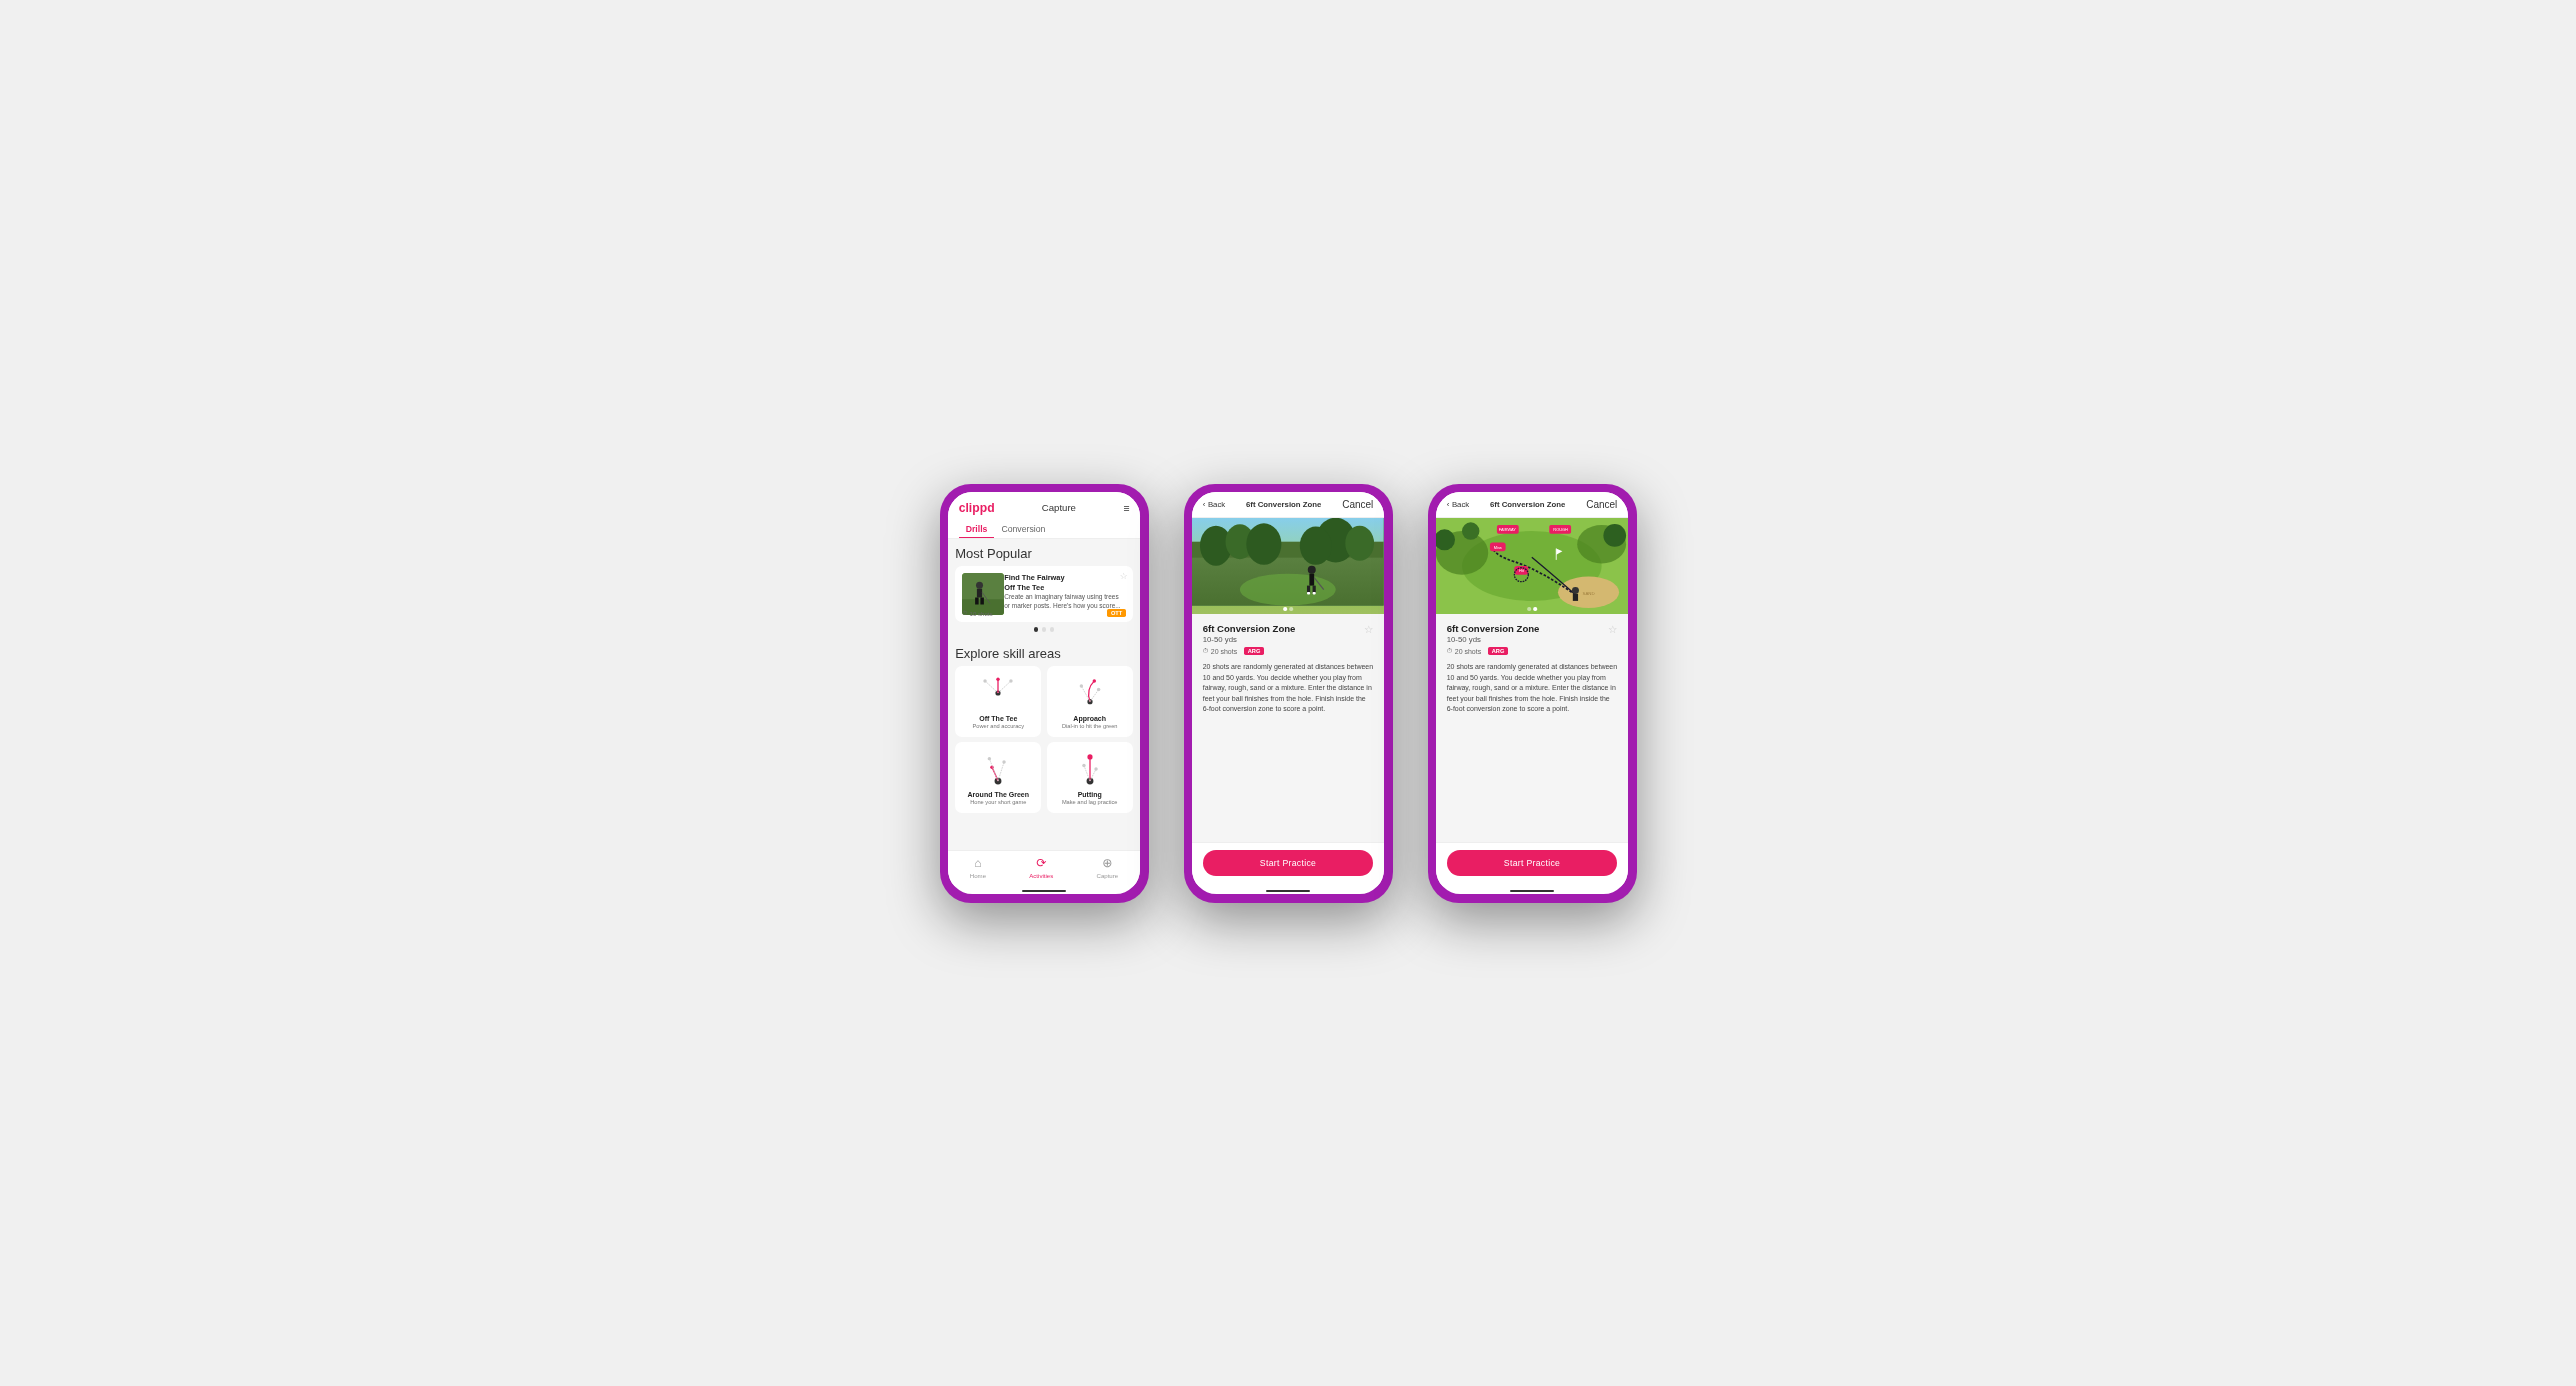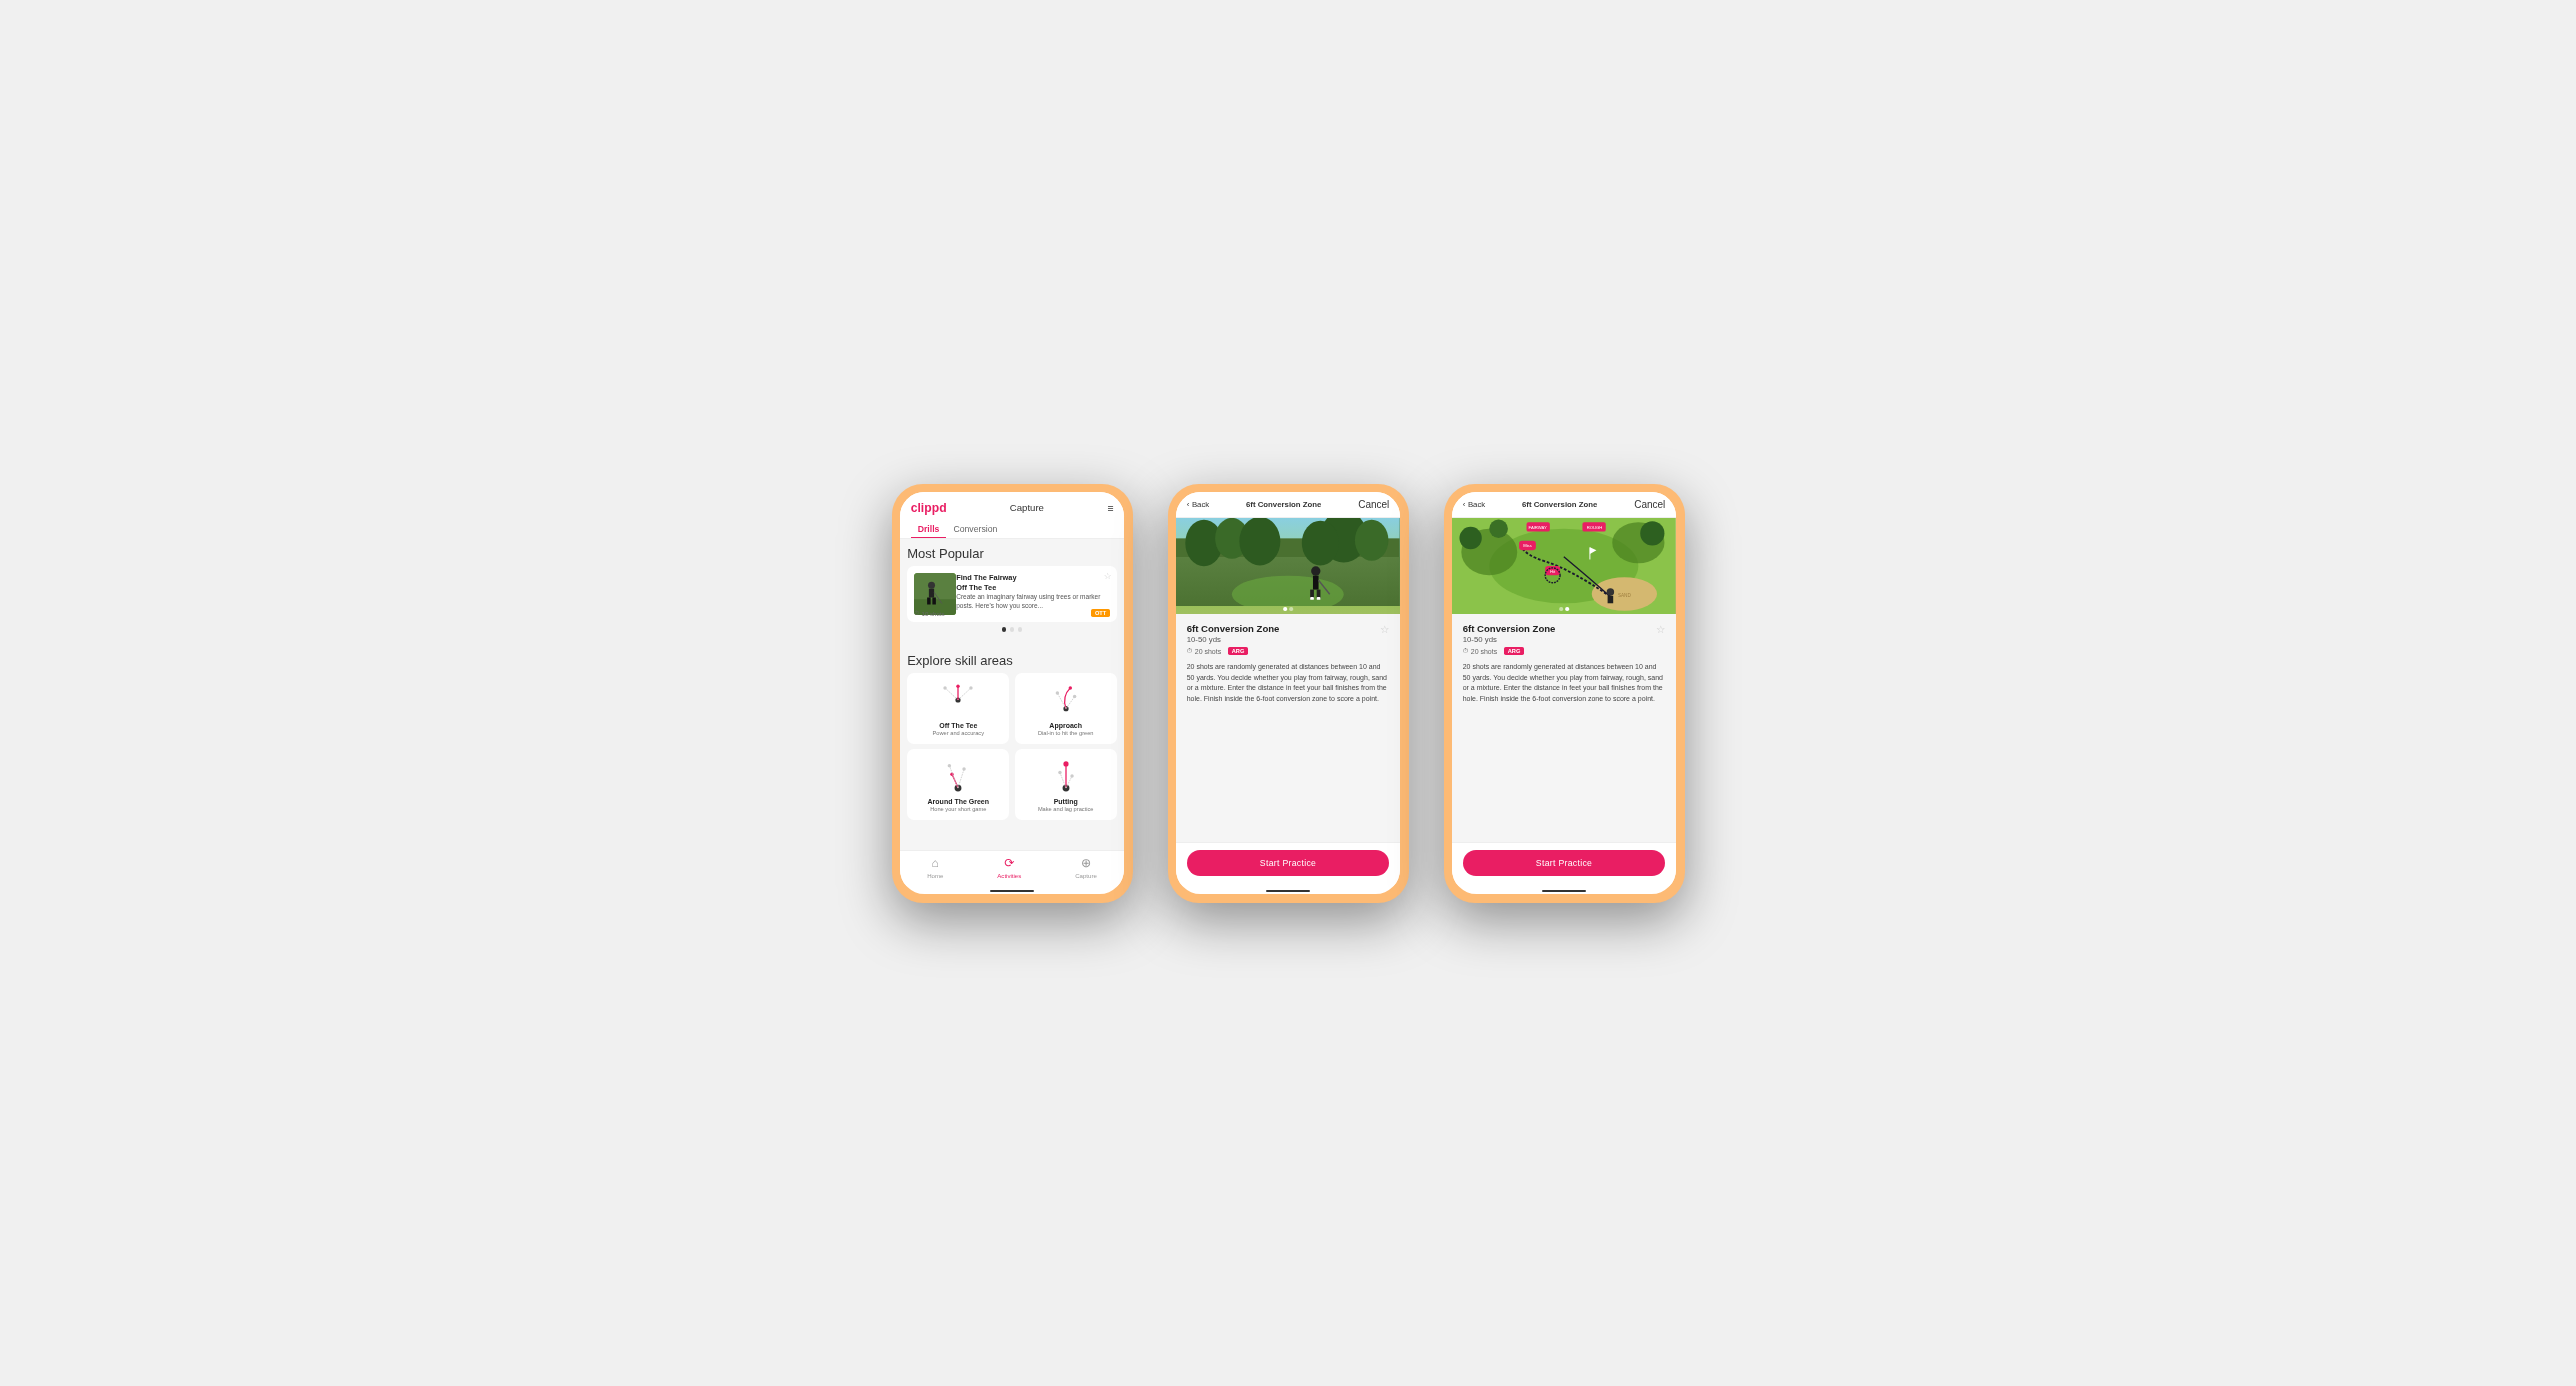--- a/index.html
+++ b/index.html
@@ -12,23 +12,23 @@
       font-family: -apple-system, BlinkMacSystemFont, 'Segoe UI', sans-serif;
       padding: 35px 17.4px;
     }
     .phones-container {
       display: flex;
       gap: 35px;
       align-items: center;
     }
     
     .phone {
-      width: 241px;
+      width: 209px;
       height: 419px;
-      background: #fdba74;
+      background: #a21caf;
       border-radius: 31px;
       padding: 8.7px;
       box-shadow: 0 17.4px 52px rgba(0,0,0,0.4);
       position: relative;
     }
     .phone-screen {
       width: 100%;
       height: 100%;
       background: #fff;
       border-radius: 24.4px;
@@ -441,21 +441,21 @@
             <span class="tag-ott">OTT</span>
           </div>
         </div>
 
         <div class="dots-row">
           <div class="dot active"></div>
           <div class="dot"></div>
           <div class="dot"></div>
         </div>
 
-        <div class="section-title" style="margin-top:21px;">Explore skill areas</div>
+        <div class="section-title" style="margin-top:14px;">Explore skill areas</div>
         <div class="skill-grid">
 
           <div class="skill-card">
             <div class="skill-icon-area golf-diagram">
               <svg width="44" height="38" viewBox="0 0 50 44">
                 <circle cx="25" cy="22" r="3" fill="#333"></circle>
                 <line x1="25" y1="22" x2="10" y2="8" stroke="#ccc" stroke-width="1" stroke-dasharray="2,1"></line>
                 <line x1="25" y1="22" x2="40" y2="8" stroke="#ccc" stroke-width="1" stroke-dasharray="2,1"></line>
                 <line x1="25" y1="22" x2="25" y2="6" stroke="#e91e63" stroke-width="1.5"></line>
                 <circle cx="25" cy="6" r="2" fill="#e91e63"></circle>

